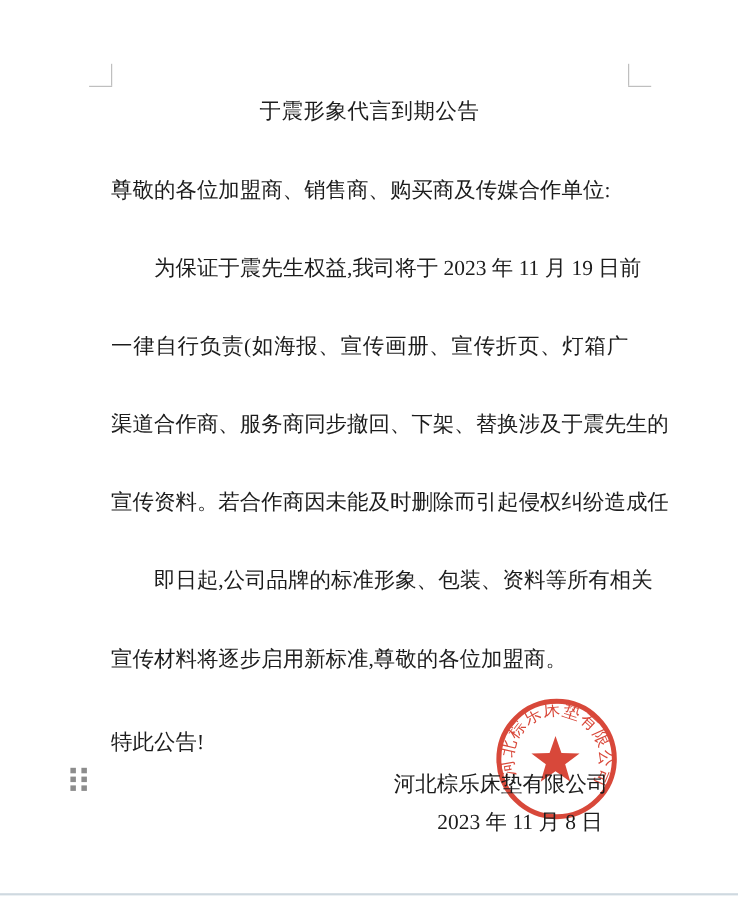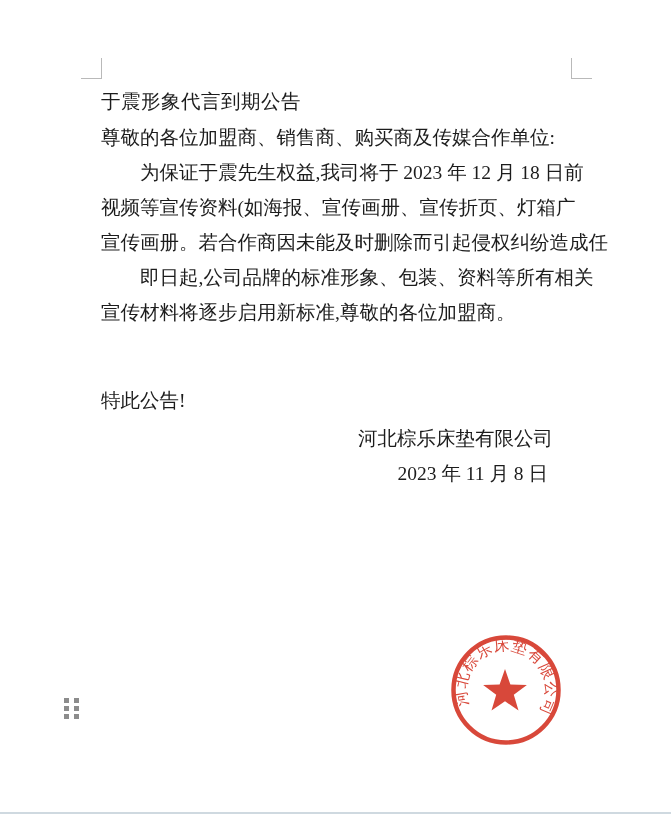--- a/index.html
+++ b/index.html
@@ -18,34 +18,35 @@
   
   .doc {
     position: absolute;
     left: 101px; top: 84px;
     width: 470px;
     font-size: 19.5px;
     z-index: 2;
   }
   .title {
     height: 36px; line-height: 36px;
-    text-align: left;
+    text-align: center;
     font-size: 19.5px;
     letter-spacing: 0.5px;
   }
   .line {
     height: 35px; line-height: 35px;
     white-space: nowrap;
     text-align: justify;
     text-align-last: justify;
     text-justify: inter-character;
+    margin-top: 36px;
   }
   .line.last { text-align-last: left; }
   .line.indent { text-indent: 2em; }
-  .closing { margin-top: 53px; }
+  .closing { margin-top: 41px; }
   .sig-company {
     height: 35px; line-height: 35px;
     margin-top: 3px;
     text-align: right; text-align-last: right;
     padding-right: 18px;
   }
   .sig-date {
     height: 35px; line-height: 35px;
     text-align: center; text-align-last: right;
     padding-right: 23px;
@@ -87,23 +88,24 @@
 <div class="crop h tl-h"></div>
 <div class="crop v tr-v"></div>
 <div class="crop h tr-h"></div>
 
 <div class="doc">
   <div class="title">于震形象代言到期公告</div>
 
   <div class="line last">尊敬的各位加盟商、销售商、购买商及传媒合作单位:</div>
 
 
-  <div class="line indent">为保证于震先生权益,我司将于 2023 年 12 月 18 日前</div>
-  <div class="line">视频等宣传资料(如海报、宣传画册、宣传折页、灯箱广</div>
-  <div class="line">宣传画册。若合作商因未能及时删除而引起侵权纠纷造成任</div>
+  <div class="line indent">为保证于震先生权益,我司将于 2023 年 11 月 19 日前</div>
+  <div class="line">一律自行负责(如海报、宣传画册、宣传折页、灯箱广</div>
+  <div class="line">渠道合作商、服务商同步撤回、下架、替换涉及于震先生的</div>
+  <div class="line">宣传资料。若合作商因未能及时删除而引起侵权纠纷造成任</div>
 
   <div class="line indent">即日起,公司品牌的标准形象、包装、资料等所有相关</div>
   <div class="line last">宣传材料将逐步启用新标准,尊敬的各位加盟商。</div>
 
   <div class="line last closing">特此公告!</div>
 
   <div class="sig-company">河北棕乐床垫有限公司</div>
   <div class="sig-date">2023 年 11 月 8 日</div>
 </div>
 

